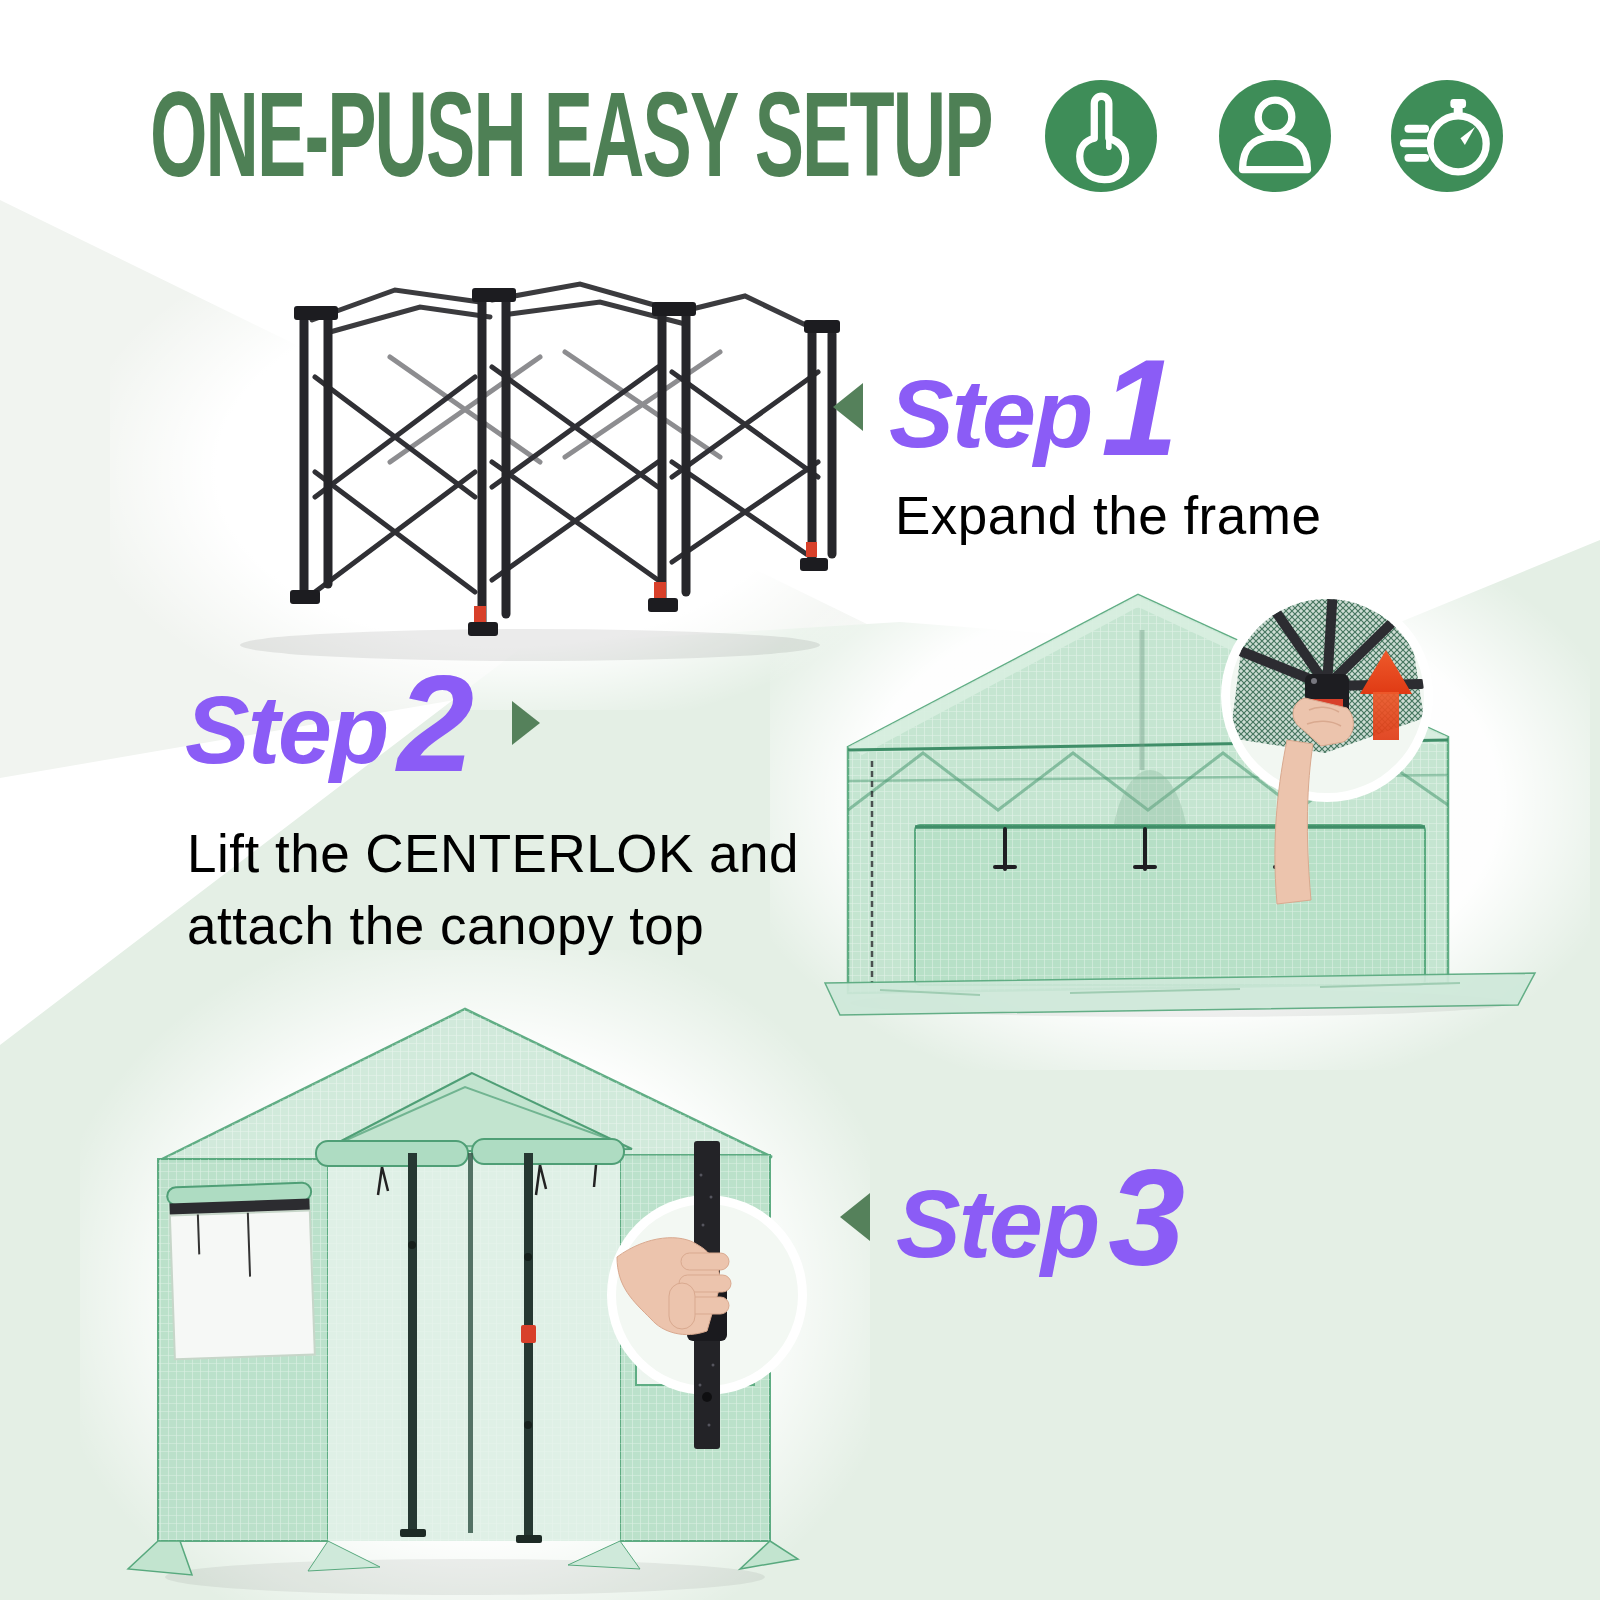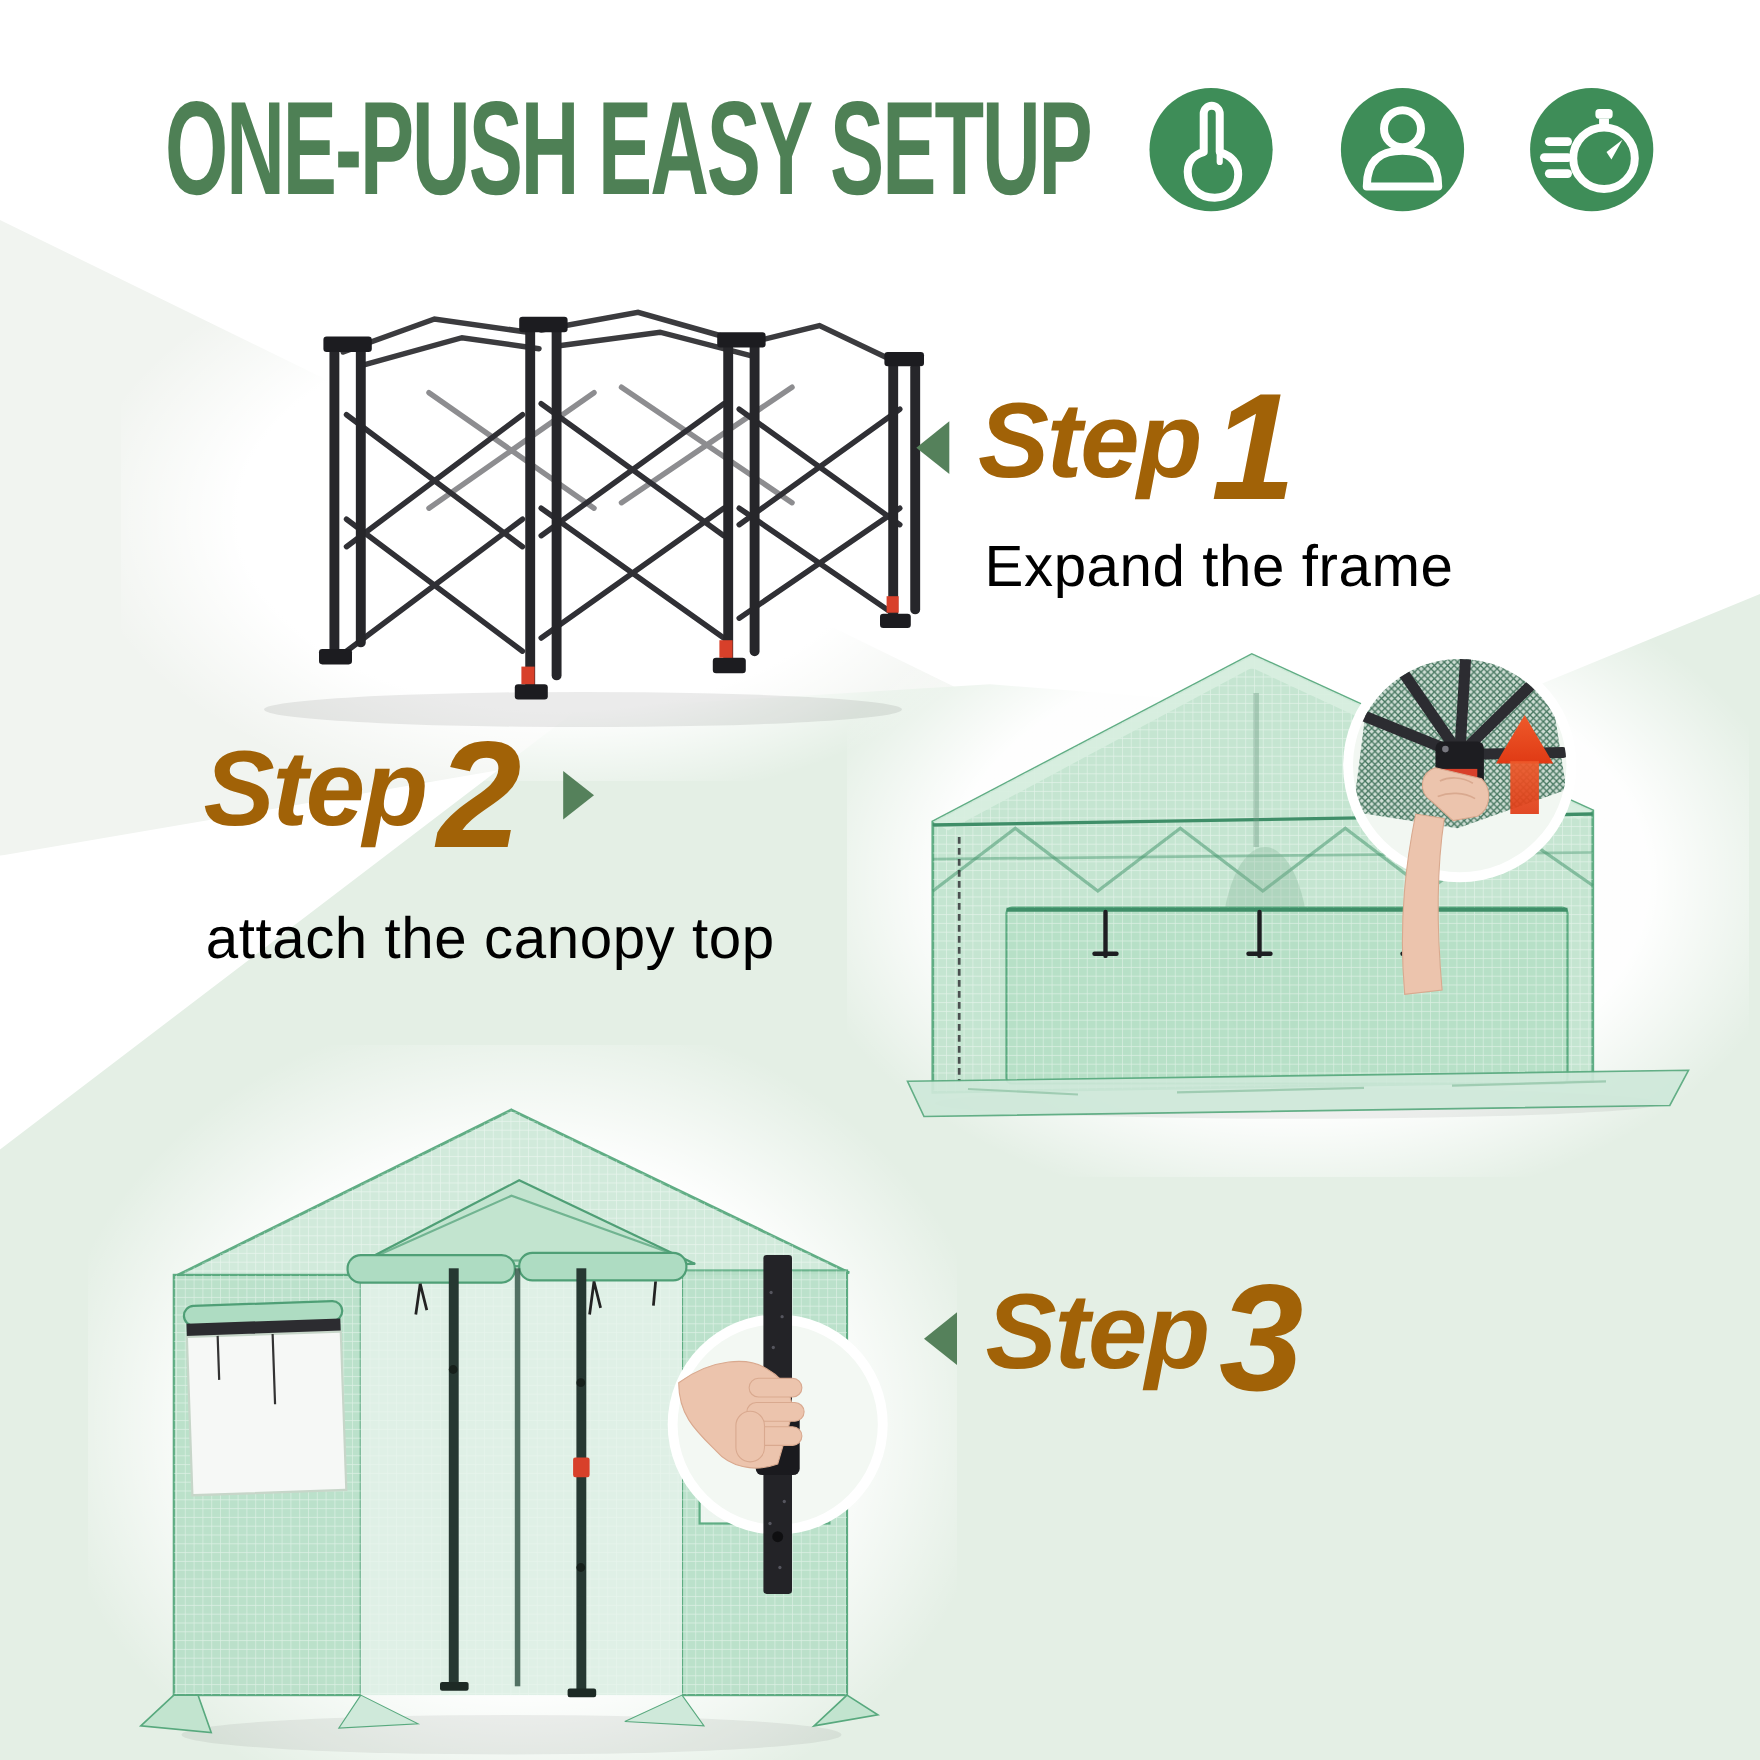--- a/index.html
+++ b/index.html
@@ -28,21 +28,21 @@
   .title .squeeze{display:inline-block;transform:scaleX(0.61);transform-origin:left center;}
   .icon-row{position:absolute;left:1045px;top:80px;width:470px;height:116px;}
   .icon-circle{position:absolute;top:0;width:112px;height:112px;border-radius:50%;
     background:#3e8d58;display:flex;align-items:center;justify-content:center;}
   .icon-circle svg{width:100%;height:100%;}
   .ic-1{left:0;}
   .ic-2{left:174px;}
   .ic-3{left:346px;}
 
   
-  .step-head{position:absolute;display:flex;align-items:flex-start;color:#a16207;}
+  .step-head{position:absolute;display:flex;align-items:flex-end;color:#8b5cf6;}
   .step-word{font-size:97px;font-weight:bold;font-style:italic;letter-spacing:-2px;line-height:1;}
   .step-num{font-size:138px;font-weight:bold;font-style:italic;line-height:.8;margin-left:10px;}
   .tri{width:0;height:0;border-style:solid;align-self:center;}
   .tri-left{border-width:24px 30px 24px 0;border-color:transparent #55815b transparent transparent;margin-right:26px;}
   .tri-right{border-width:22px 0 22px 28px;border-color:transparent transparent transparent #55815b;margin-left:38px;}
   .step-head-1{left:833px;top:352px;}
   .step-head-2{left:185px;top:668px;}
   .step-head-3{left:840px;top:1162px;}
 
   .step-desc{position:absolute;color:#000000;font-size:53px;line-height:72px;letter-spacing:.5px;}
@@ -156,20 +156,21 @@
   <div class="step-desc step-desc-1">
     <div>Expand the frame</div>
   </div>
 
   <div class="step-head step-head-2">
     <span class="step-word">Step</span>
     <span class="step-num">2</span>
     <span class="tri tri-right"></span>
   </div>
   <div class="step-desc step-desc-2">
+    <div>Lift the CENTERLOK and</div>
     <div>attach the canopy top</div>
   </div>
 
   <svg class="fig fig-gh2" viewBox="0 0 720 445">
     <defs>
       <pattern id="gh-grid" width="8" height="8" patternUnits="userSpaceOnUse">
         <path d="M0 0H8 M0 0V8" stroke="#ffffff" stroke-width="1.2" opacity="0.5"></path>
       </pattern>
     </defs>
     <ellipse cx="360" cy="428" rx="330" ry="14" fill="#000000" opacity="0.06"></ellipse>

